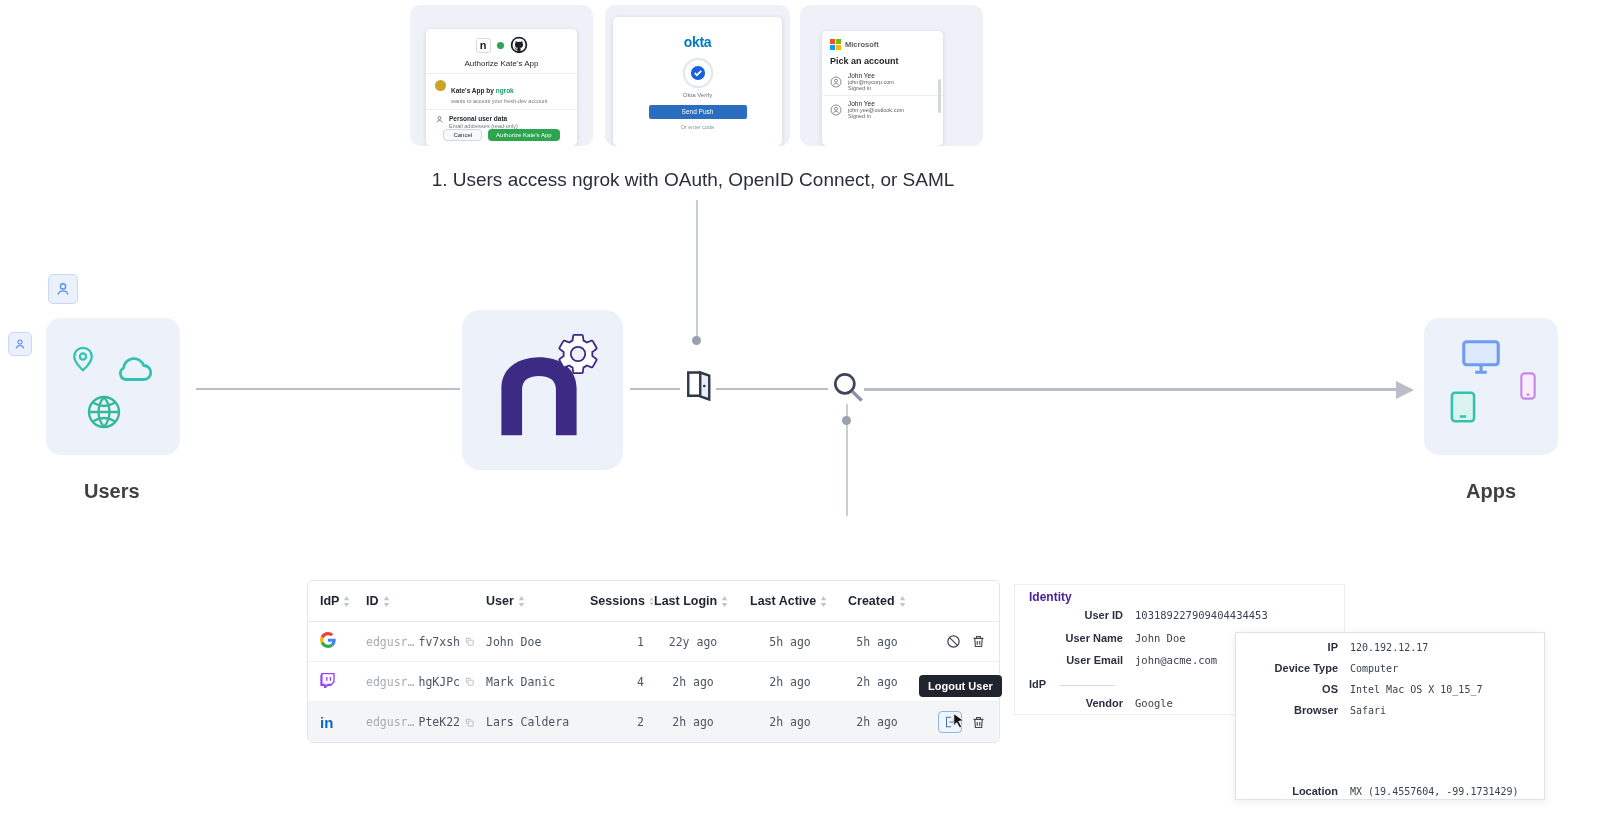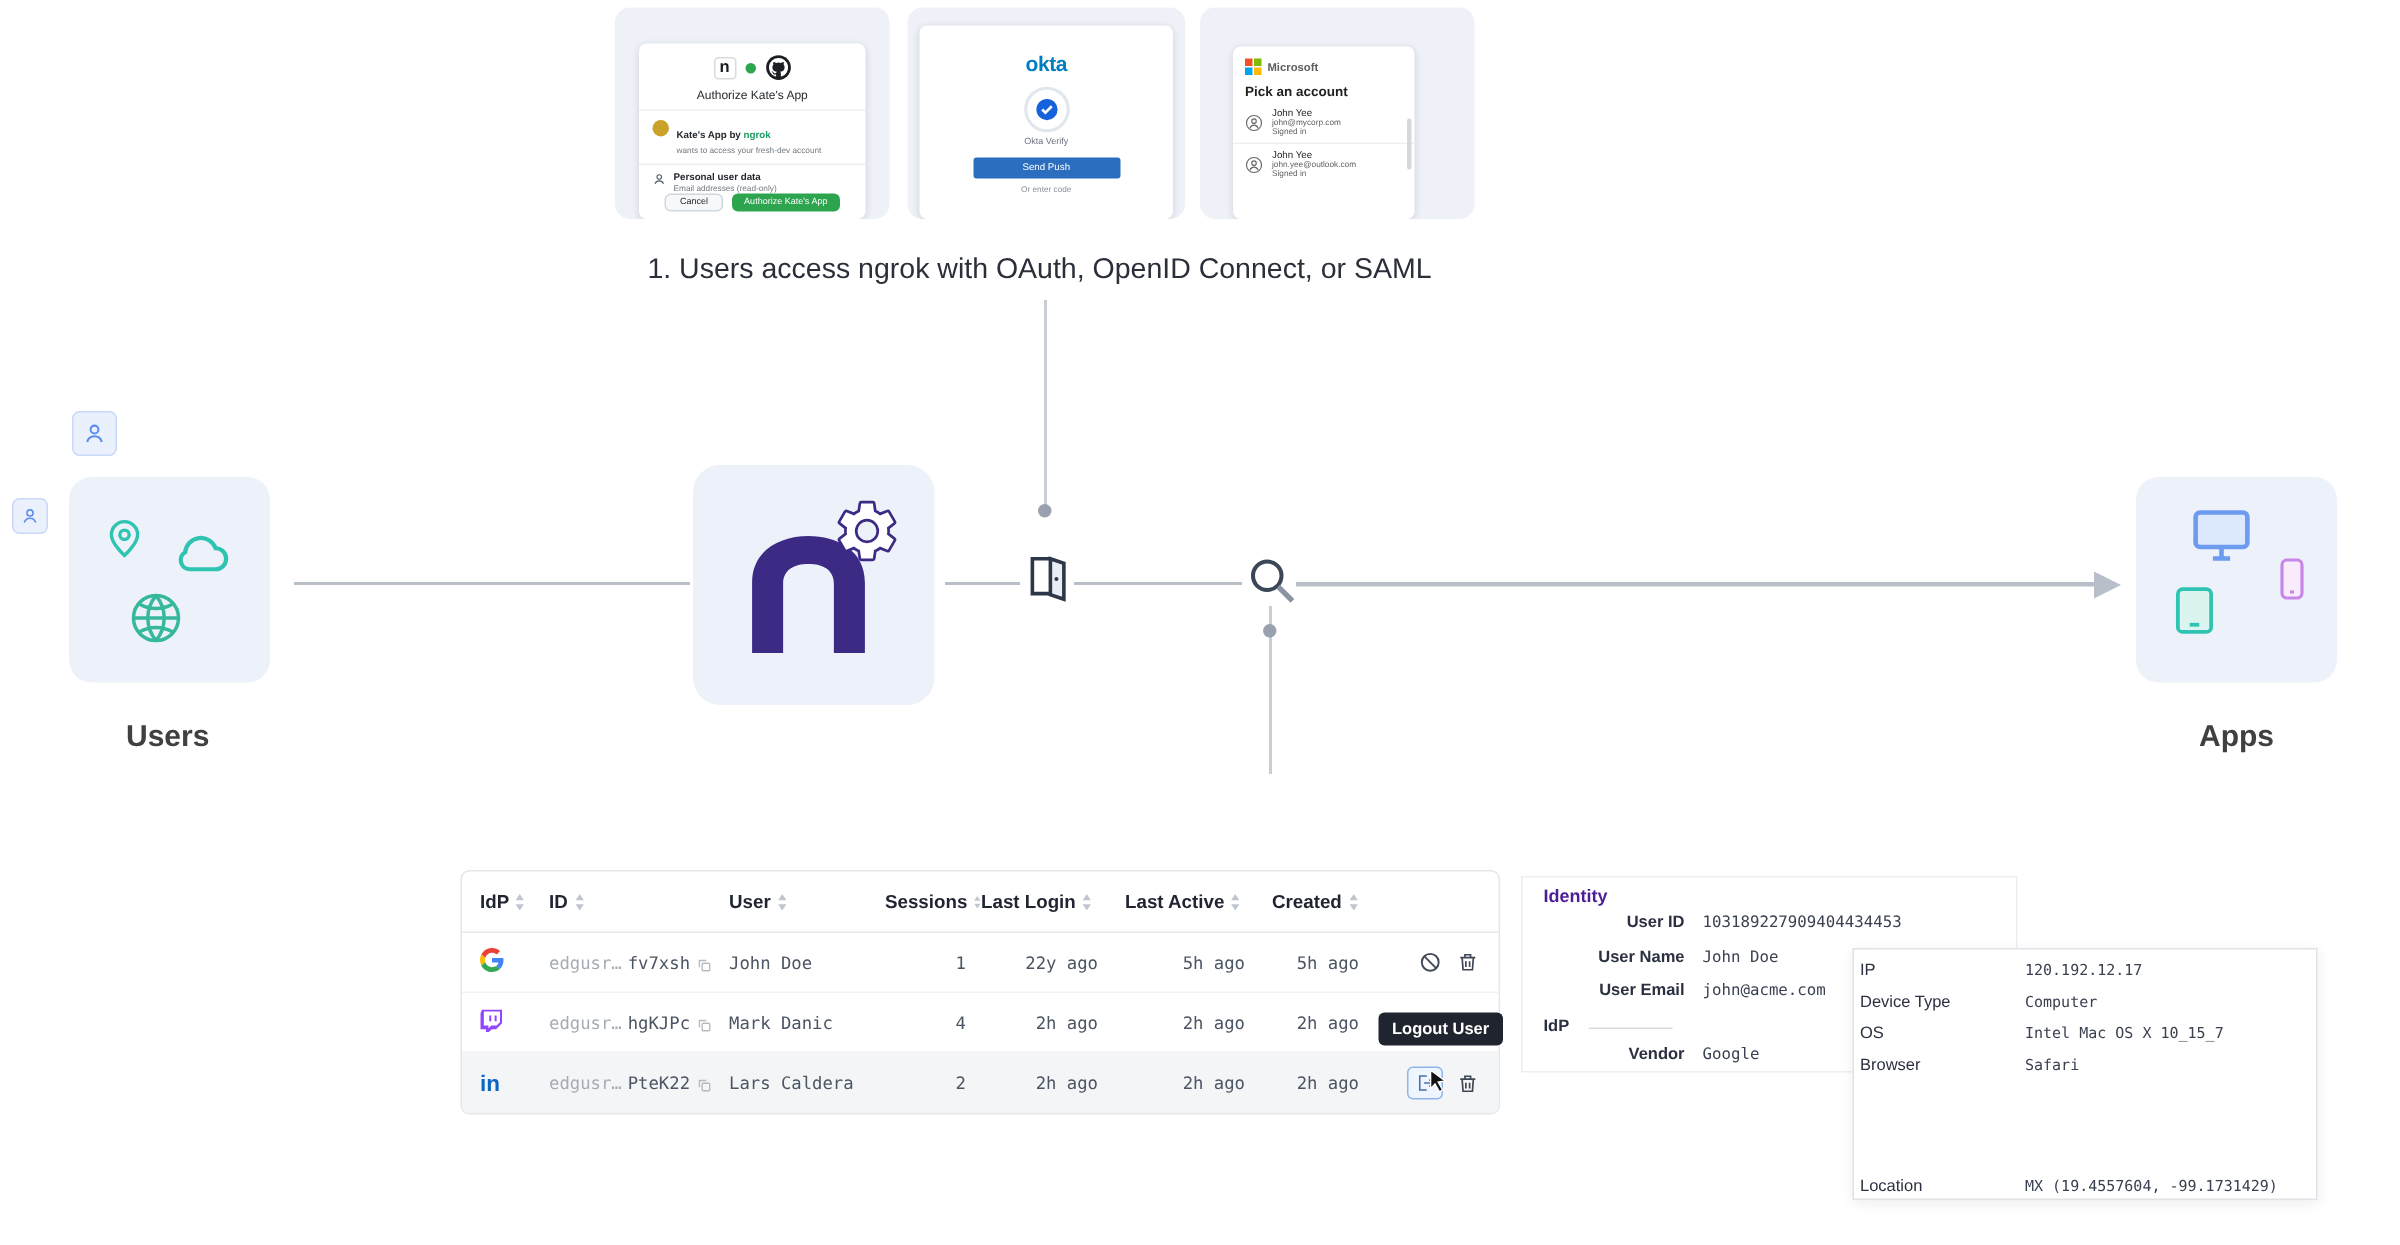--- a/index.html
+++ b/index.html
@@ -53,38 +53,38 @@
 
 
 .table{position:absolute;left:307px;top:580px;width:693px;height:163px;background:#fff;border:1px solid #e3e6ea;border-radius:6px;overflow:hidden}
 .trow{display:grid;grid-template-columns:46px 120px 104px 64px 96px 98px 76px 1fr;align-items:center;padding:0 12px;height:40px}
 .thead{height:41px;border-bottom:1px solid #e8eaee;font-weight:bold;font-size:12.5px;color:#1f2430}
 .th{display:flex;align-items:center;gap:4px}
 .tbody-row{border-bottom:1px solid #f0f1f4;font-family:"DejaVu Sans Mono",monospace;font-size:11.5px;color:#4b5563}
 .tbody-row:last-child{border-bottom:none}
 .row-hover{background:#f4f5f7}
 .id-prefix{color:#a6acb5}
-.num{text-align:right;padding-right:18px}
+.num{text-align:center;padding-right:18px}
 .num-s{text-align:right;padding-right:10px}
-.cell-id{display:flex;align-items:flex-end;gap:4px}
+.cell-id{display:flex;align-items:center;gap:4px}
 .actions{display:flex;justify-content:flex-end;gap:7px;align-items:center}
 .icon-btn{background:none;border:none;width:18px;height:18px;display:flex;align-items:center;justify-content:center;cursor:pointer}
 .logout-btn-active{width:24px;height:22px;border:1px solid #8fb4e8;background:#eef5ff;border-radius:4px;display:flex;align-items:center;justify-content:center;cursor:pointer}
 .tooltip{position:absolute;left:919px;top:675px;background:#20242e;color:#fff;font-size:11px;font-weight:bold;padding:5px 9px;border-radius:4px;z-index:30}
 
 
 .panel-identity{position:absolute;left:1014px;top:584px;width:331px;height:131px;background:#fff;border:1px solid #eceef2;z-index:5}
 .panel-title{position:absolute;left:14px;top:5px;font-size:12px;font-weight:bold;color:#4c1d95}
 .p-row{position:absolute;display:flex}
 .p-lbl{width:98px;text-align:right;font-size:11px;font-weight:bold;color:#2a3040;flex:none}
 .p-val{margin-left:12px;font-family:"DejaVu Sans Mono",monospace;font-size:10.5px;color:#3a4150}
 .idp-lbl{position:absolute;left:14px;top:93px;font-size:11px;font-weight:bold;color:#2a3040}
 .idp-line{position:absolute;left:44px;top:100px;width:56px;height:1px;background:#d8dbe0}
 .panel-device{position:absolute;left:1235px;top:632px;width:310px;height:168px;background:#fff;border:1px solid #dfe2e7;box-shadow:0 2px 8px rgba(20,30,60,.08);z-index:10}
-.d-lbl{width:98px;font-size:11px;font-weight:normal;color:#2a3040;flex:none}
+.d-lbl{width:98px;text-align:right;font-size:11px;font-weight:bold;color:#2a3040;flex:none}
 .d-val{margin-left:12px;font-family:"DejaVu Sans Mono",monospace;font-size:10px;color:#3a4150;width:192px;line-height:1.35}
 .cursor{position:absolute;left:950px;top:712px;z-index:40}
 </style>
 </head>
 <body>
 
 <div class="canvas">
 
   <div class="shot" style="left:410px;width:183px">
     <div class="shot-inner" style="left:16px;top:24px;width:151px;height:117px">

